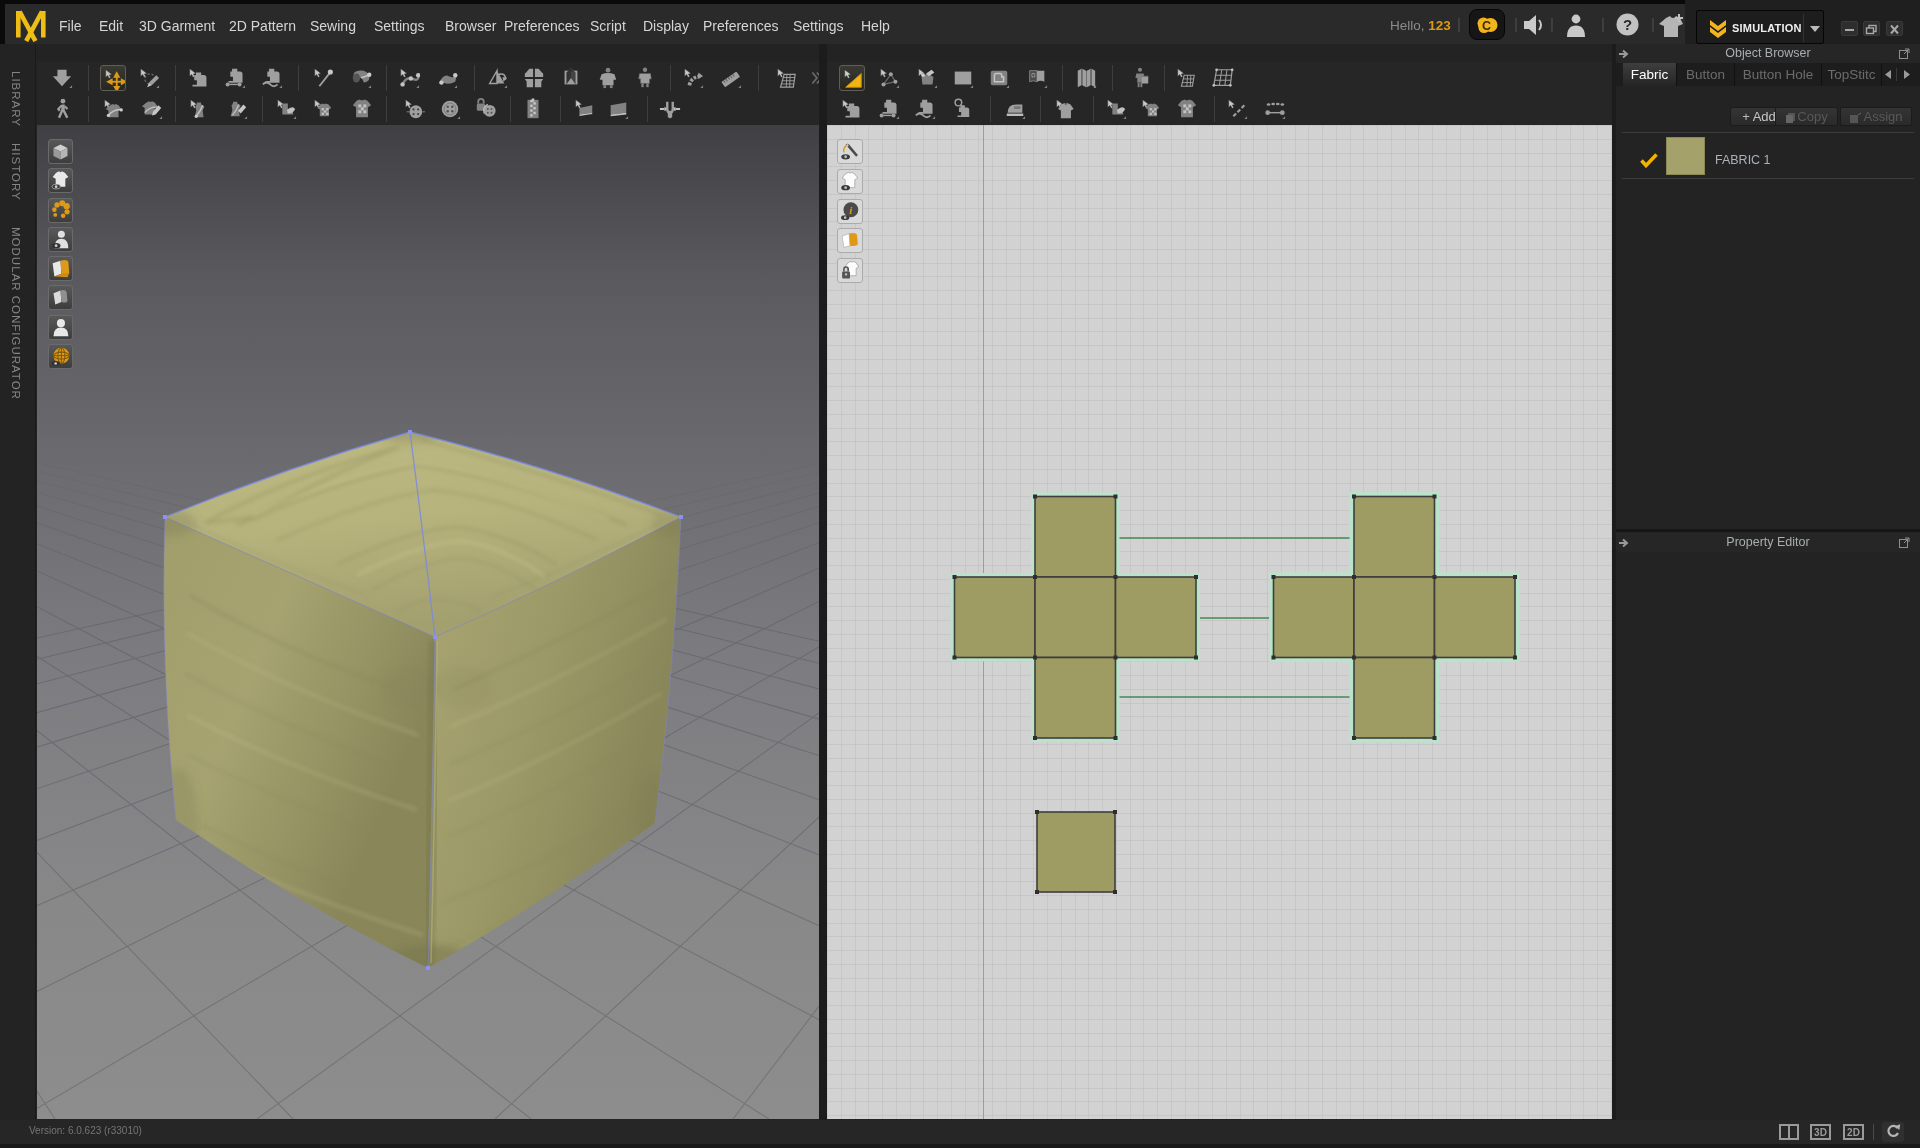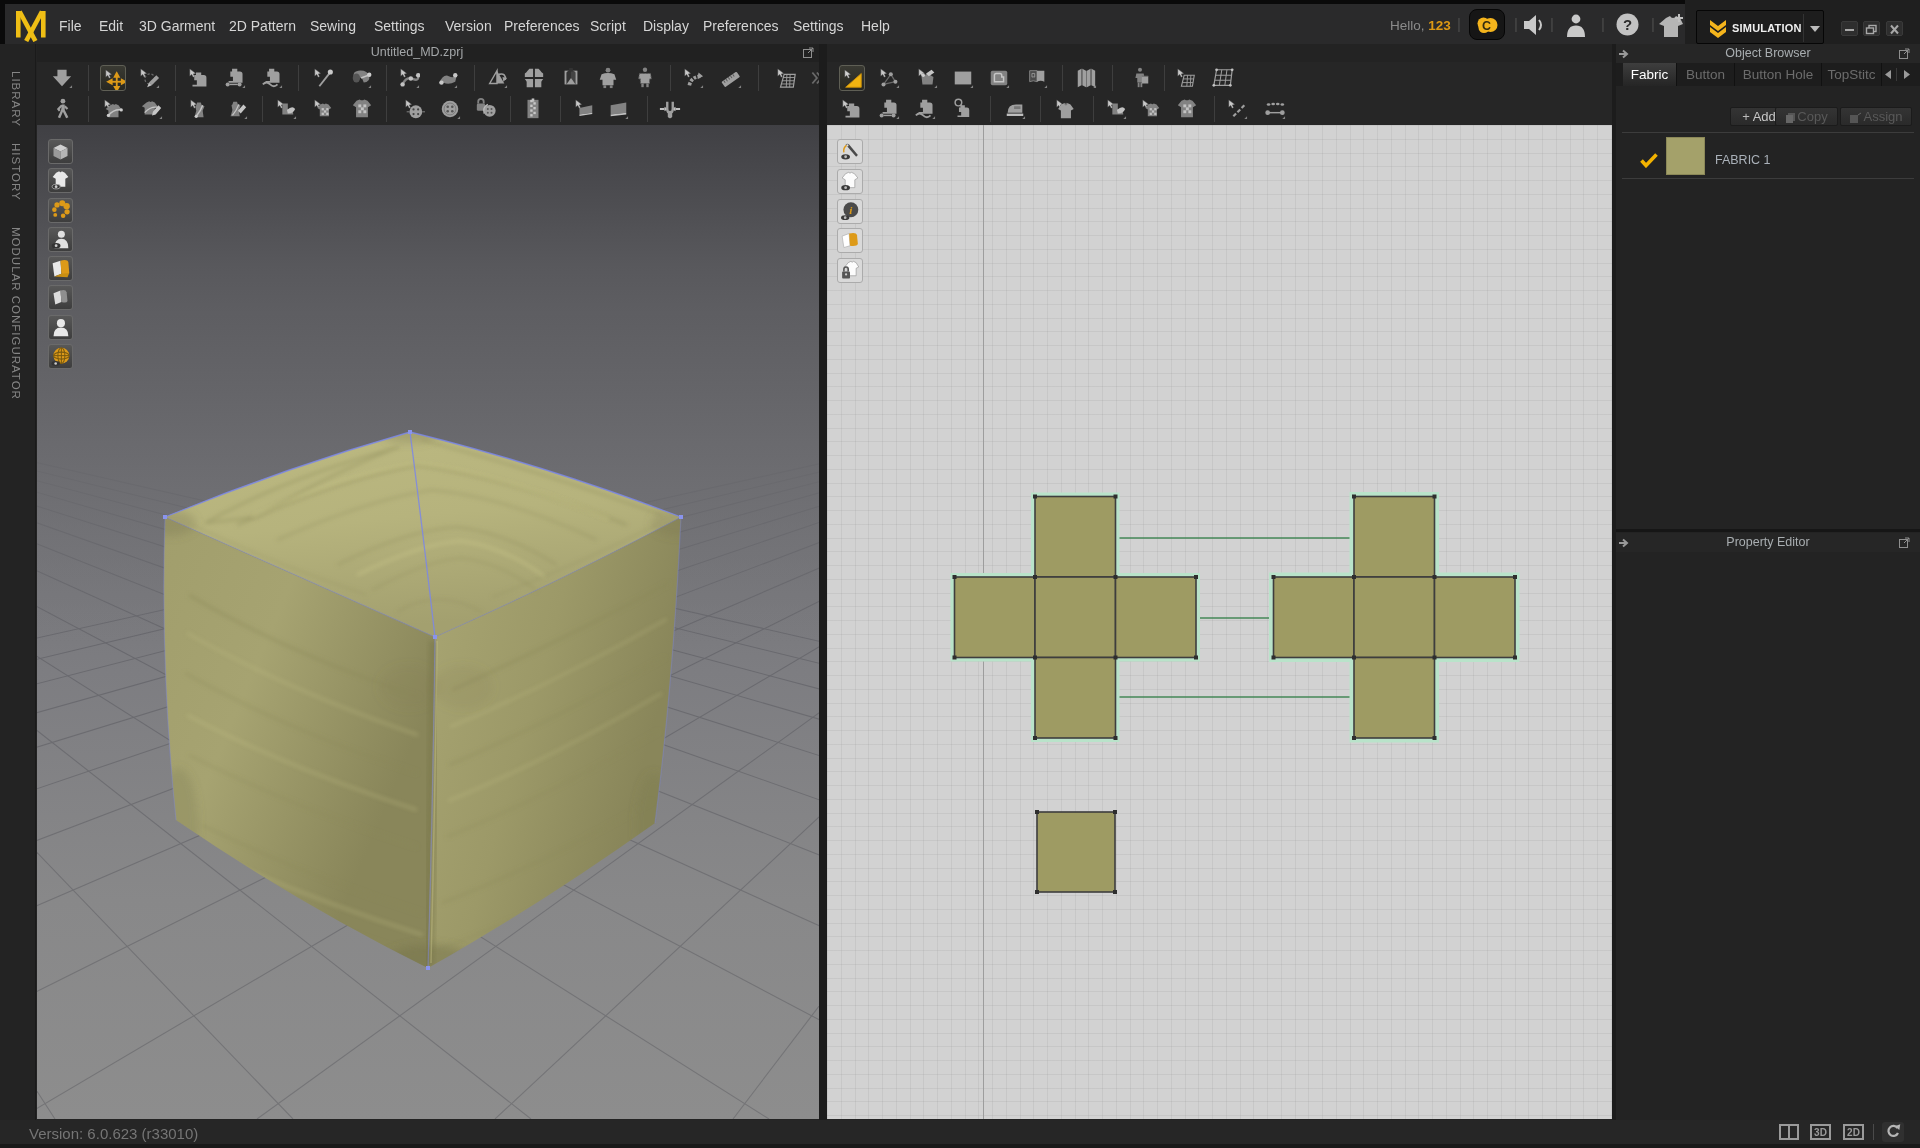--- a/index.html
+++ b/index.html
@@ -37,21 +37,21 @@
   .picon { position:absolute; left:10px; width:26px; height:25px; background:#d9d9d9; border:1px solid #ababab; border-radius:3px; }
 
   
   #rightpanel { position:absolute; left:1616px; top:44px; width:304px; height:1076px; background:#232323; }
   .rtitle { position:absolute; left:0; width:304px; height:19px; background:#262626; color:#a9aeb1; font-size:12.5px; text-align:center; line-height:18px; }
   .tab { position:absolute; top:19px; height:23px; font-size:13.5px; line-height:23px; text-align:center; color:#6c6c6c; background:#1d1d1d; border-right:1px solid #111; }
   .btn { position:absolute; top:63px; height:19px; background:linear-gradient(#343434,#2a2a2a); border:1px solid #1b1b1b; border-radius:2px; color:#c6c6c6; font-size:13px; line-height:17px; text-align:center; }
 
   
   #statusbar { position:absolute; left:0; top:1120px; width:1920px; height:24px; background:#262626; }
-  #statusbar .ver { position:absolute; left:29px; top:5px; font-size:15px; color:#757575; }
+  #statusbar .ver { position:absolute; left:29px; top:5px; font-size:10px; color:#757575; }
   #root:after { content:""; position:absolute; left:0; top:1144px; width:1920px; height:4px; background:#191919; }
 </style>
 </head>
 <body>
 <div id="root">
 
   <div id="menubar">
     <svg class="abs" style="left:6px;top:3px" width="35" height="35" viewBox="0 0 35 35">
       <g stroke="#efbe15" fill="none">
         <line x1="7.3" y1="4" x2="7.3" y2="30.5" stroke-width="4.6"></line>
@@ -59,21 +59,21 @@
         <line x1="8.6" y1="4.5" x2="24.4" y2="34" stroke-width="4.6"></line>
         <line x1="31" y1="4.5" x2="15.2" y2="34" stroke-width="4.6"></line>
       </g>
     </svg>
     <span class="menuitem" style="left:54px">File</span>
     <span class="menuitem" style="left:94px">Edit</span>
     <span class="menuitem" style="left:134px">3D Garment</span>
     <span class="menuitem" style="left:224px">2D Pattern</span>
     <span class="menuitem" style="left:305px">Sewing</span>
     <span class="menuitem" style="left:369px">Settings</span>
-    <span class="menuitem" style="left:440px">Version</span>
+    <span class="menuitem" style="left:440px">Browser</span>
     <span class="menuitem" style="left:499px">Preferences</span>
     <span class="menuitem" style="left:585px">Script</span>
     <span class="menuitem" style="left:638px">Display</span>
     <span class="menuitem" style="left:698px">Preferences</span>
     <span class="menuitem" style="left:788px">Settings</span>
     <span class="menuitem" style="left:856px">Help</span>
 
     <div class="abs" style="left:1680px;top:-4px;width:240px;height:44px;background:#1f1f1f"></div>
     <span id="hello">Hello, <b>123</b></span>
     <span class="abs" style="left:1452px;top:11px;color:#4c4c4c;font-size:15px">|</span>
@@ -125,26 +125,20 @@
           <path d="M4,2.5 L11,10.5 M11,2.5 L4,10.5" stroke="#a8a8a8" stroke-width="2"></path>
         </svg></div>
   </div>
 
   <div id="leftstrip">
     <span class="vlabel" style="top:27px">LIBRARY</span>
     <span class="vlabel" style="top:99px">HISTORY</span>
     <span class="vlabel" style="top:183px">MODULAR CONFIGURATOR</span>
   </div>
 
-  <div class="titlebar" style="left:37px;width:782px;padding-right:22px">Untitled_MD.zprj
-    <svg class="expand" style="left:766px">
-        <rect x="0.5" y="2.5" width="8" height="8" fill="none" stroke="#8f8f8f"></rect>
-        <path d="M5,6 L10,1 M6,1 L10,1 L10,5" stroke="#8f8f8f" fill="none"></path>
-      </svg>
-  </div>
   <div class="toolbar" id="tb3d" style="left:37px;width:782px;">
       <div class="abs" style="left:12px;top:3px;width:26px;height:26px;">
         <svg style="display:block;margin:2px 0 0 2px" width="22" height="22" viewBox="0 0 24 24">
           <path d="M7,3 L17,3 L17,10 L22,10 L12,21 L2,10 L7,10 Z" fill="#9f9f9f"></path>
           <path d="M20,23 L23,23 L23,20 Z" fill="#828282"></path>
         </svg>
       </div>
       <div class="abs" style="left:51px;top:3px;width:1px;height:26px;background:#1a1a1a;border-right:1px solid #3e3e3e"></div>
       <div class="abs" style="left:63px;top:3px;width:26px;height:26px;background:linear-gradient(#3a3a33,#272721);border:1px solid #5f5f55;border-radius:3px;">
         <svg style="display:block;margin:2px 0 0 2px" width="22" height="22" viewBox="0 0 24 24">

